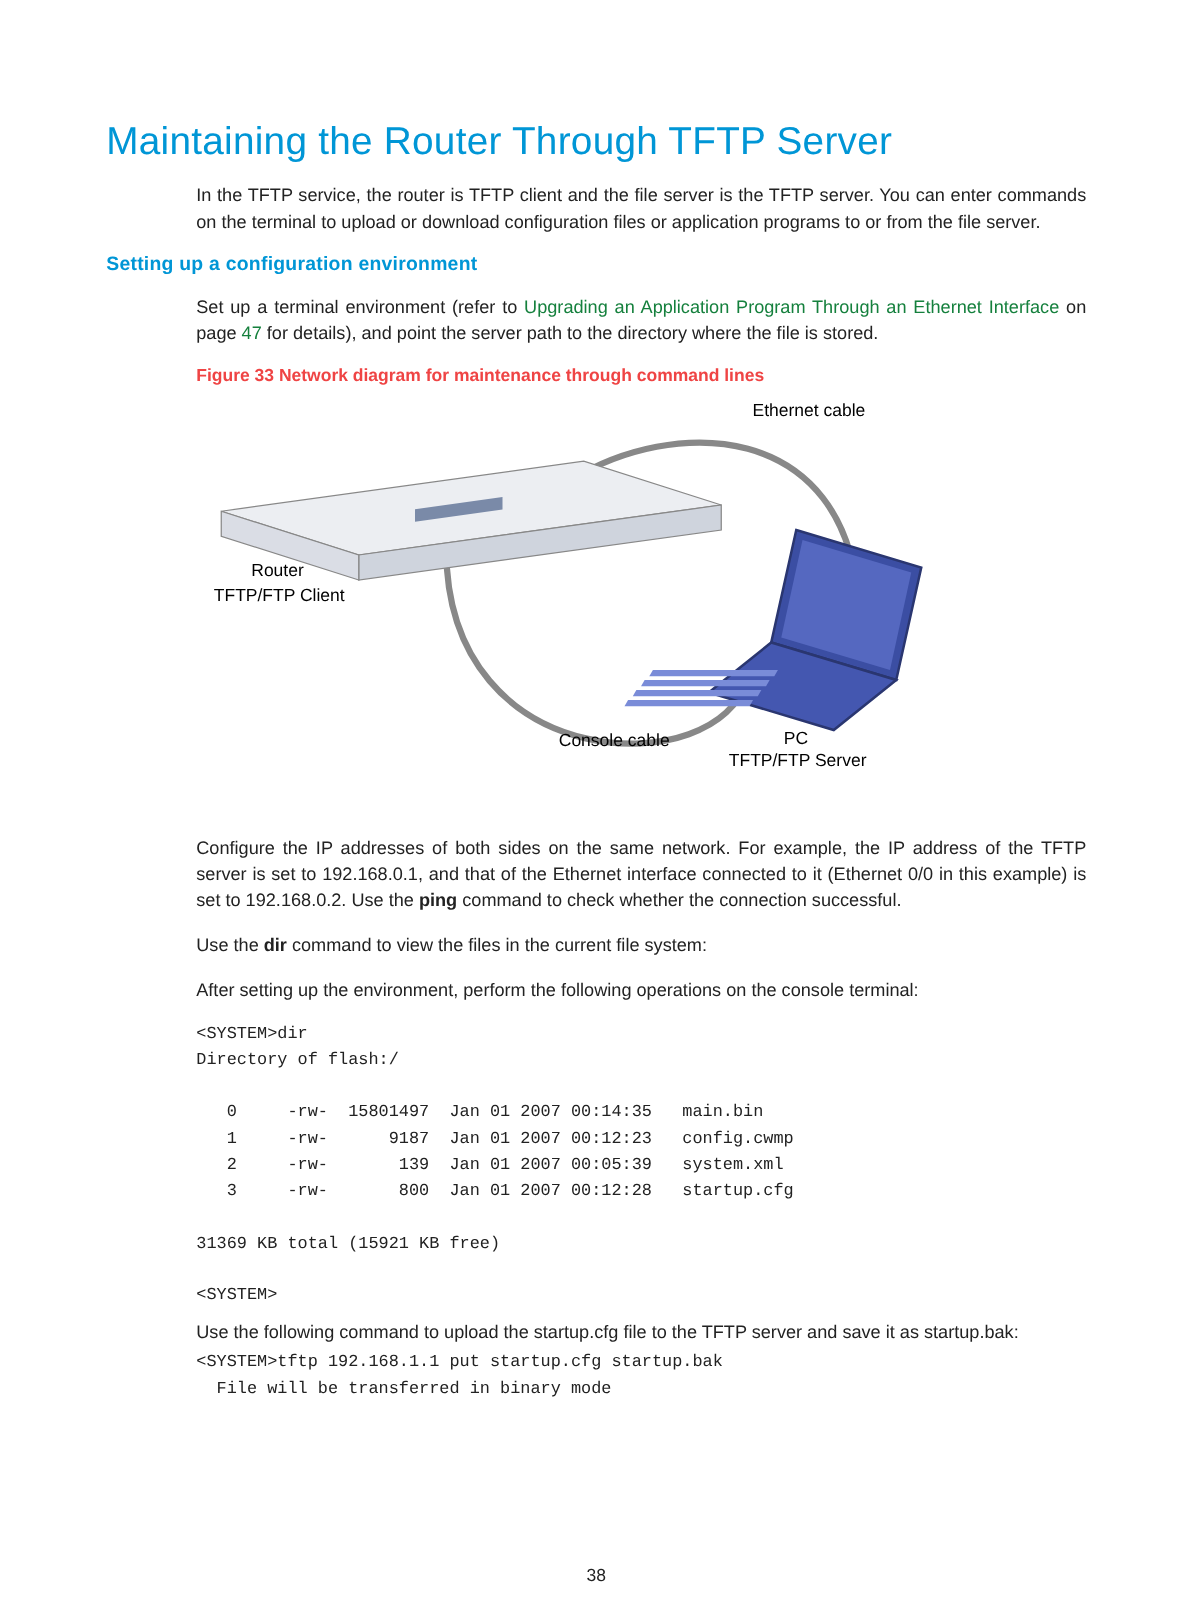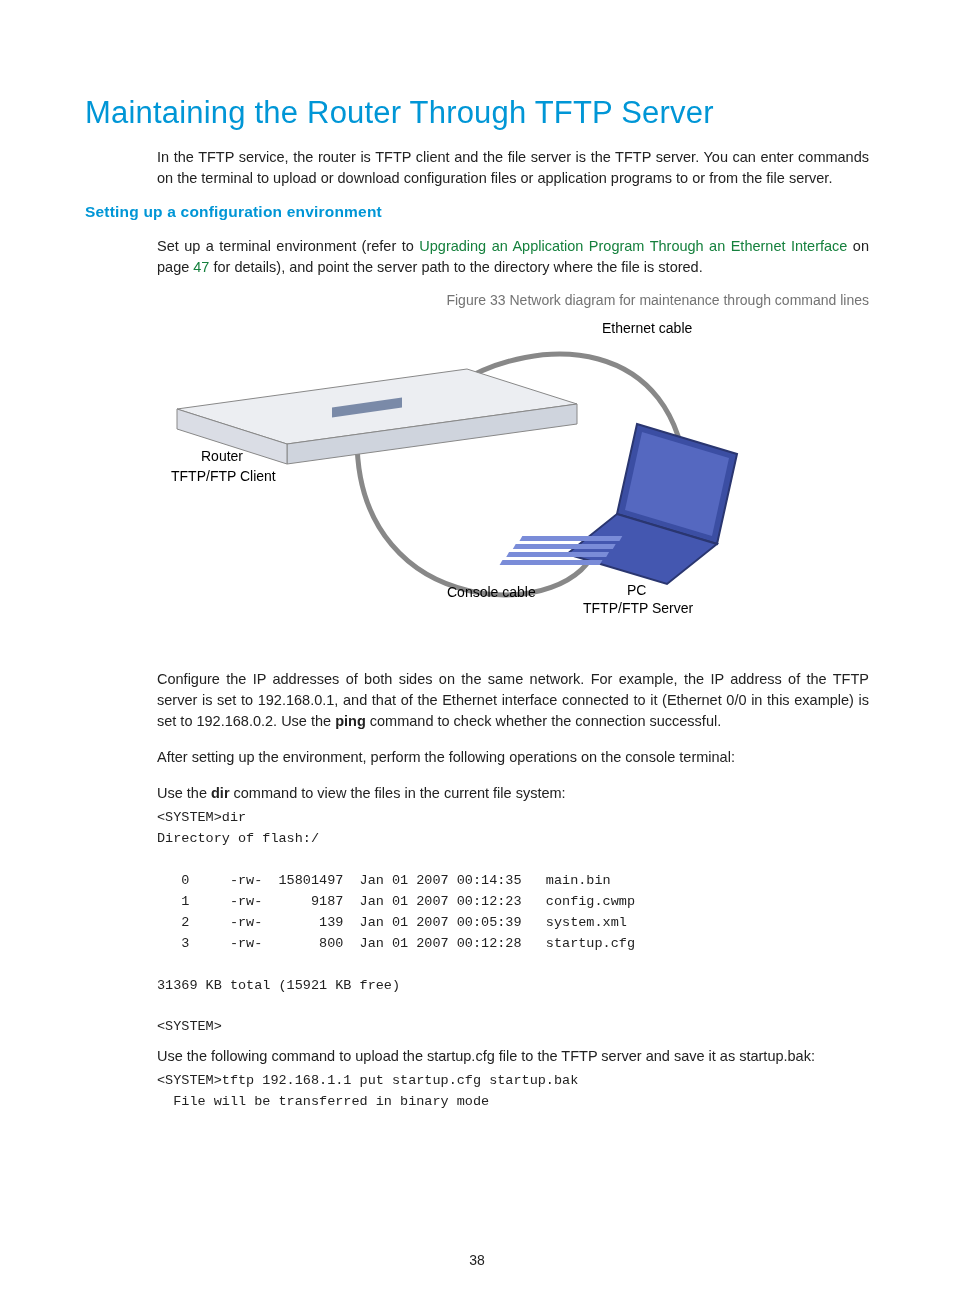--- a/index.html
+++ b/index.html
@@ -40,24 +40,23 @@
     color: #0096d6;
     margin: 14px 0 10px 0;
     letter-spacing: 0.2px;
     font-family: "Segoe UI", Arial, sans-serif;
   }
   .link {
     color: #15803d;
   }
   .fig-caption {
     font-size: 14px;
-    font-weight: normal;
-    color: #737373;
+    font-weight: bold;
+    color: #ef4444;
     margin: 8px 0 6px 0;
-    text-align: right;
   }
   .figure {
     position: relative;
     width: 600px;
     height: 340px;
     margin: 0 0 10px 0;
   }
   .fig-label {
     position: absolute;
     font-size: 14px;
@@ -143,24 +142,24 @@
       <div class="fig-label" style="left:426px; top:286px;">TFTP/FTP Server</div>
     </div>
 
     <p class="para">
       <span>Configure the IP addresses of both sides on the same network. For example, the IP address of the TFTP server is set to 192.168.0.1, and that of the Ethernet interface connected to it (Ethernet 0/0 in this example) is set to 192.168.0.2. Use the </span><span class="bold">ping</span><span> command to check whether the connection successful.</span>
     </p>
   </div>
 
 
   <div class="body-indent">
-    <p class="para" style="text-align:left;">After setting up the environment, perform the following operations on the console terminal:</p>
     <p class="para" style="text-align:left; margin-bottom:4px;">
       <span>Use the </span><span class="bold">dir</span><span> command to view the files in the current file system:</span>
     </p>
+    <p class="para" style="text-align:left;">After setting up the environment, perform the following operations on the console terminal:</p>
     <div class="mono">&lt;SYSTEM&gt;dir
 Directory of flash:/
 
    0     -rw-  15801497  Jan 01 2007 00:14:35   main.bin
    1     -rw-      9187  Jan 01 2007 00:12:23   config.cwmp
    2     -rw-       139  Jan 01 2007 00:05:39   system.xml
    3     -rw-       800  Jan 01 2007 00:12:28   startup.cfg
 
 31369 KB total (15921 KB free)
 

